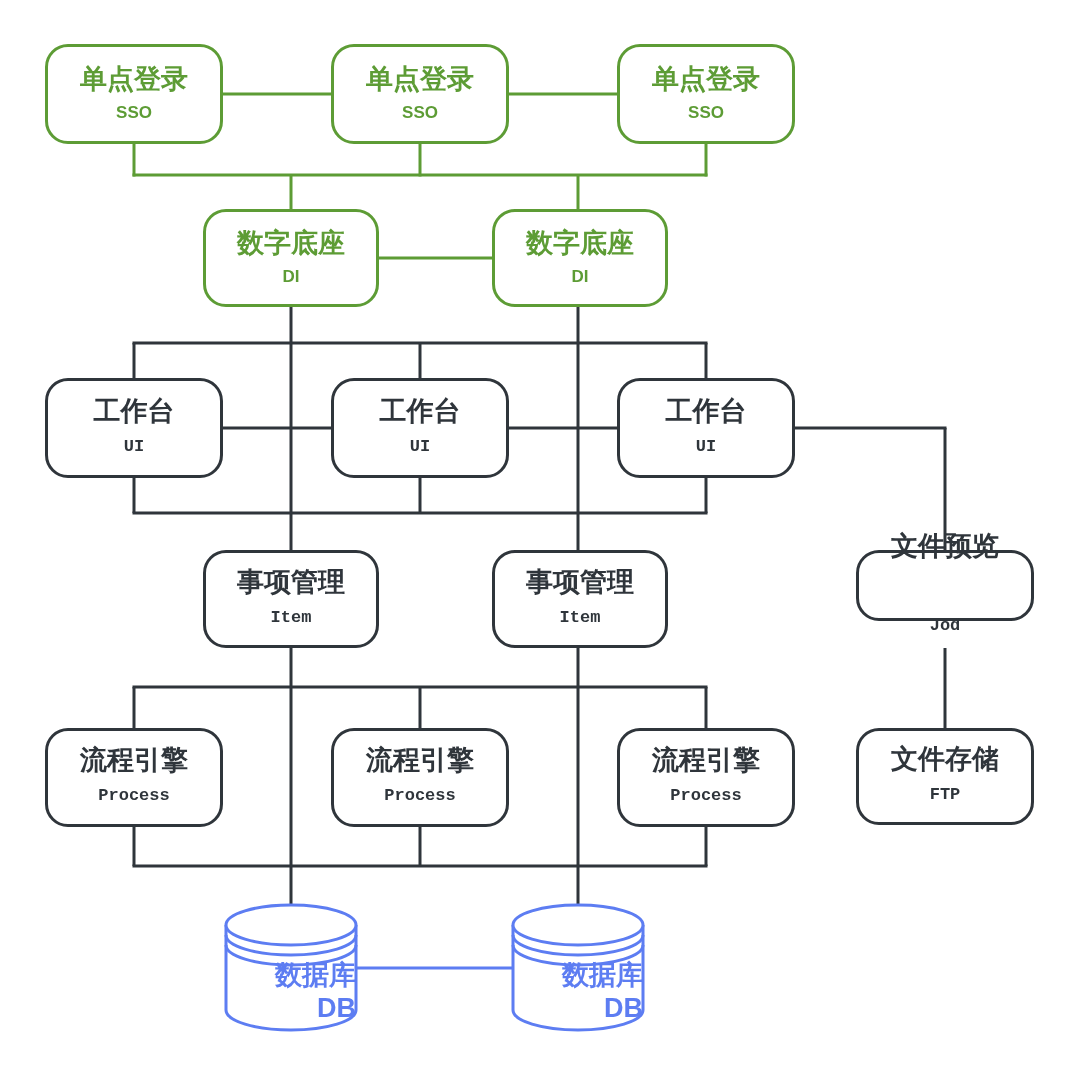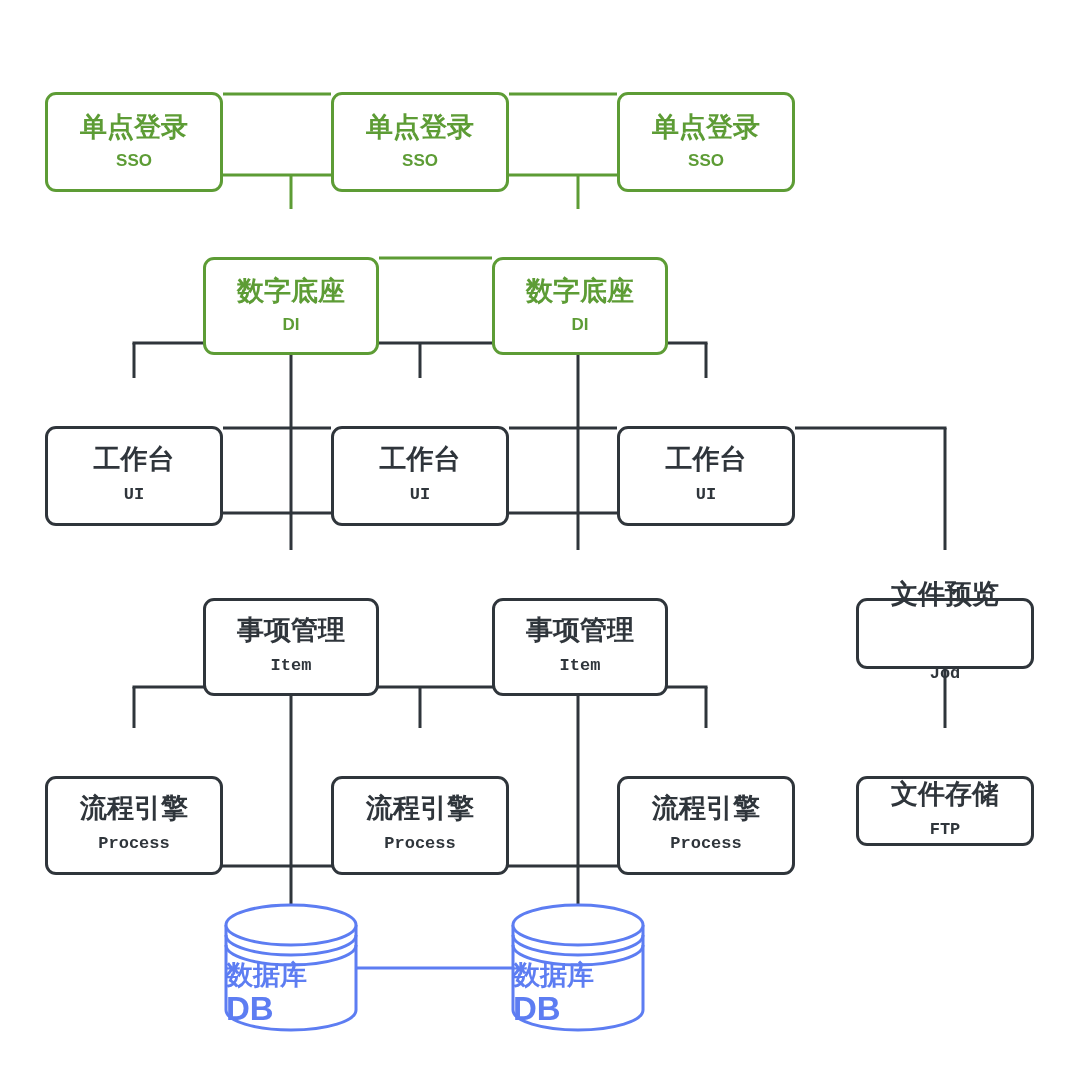--- a/index.html
+++ b/index.html
@@ -24,46 +24,45 @@
   .wire-dark   { stroke: var(--c-dark, #2f353b);  stroke-width: 3; fill: none; }
   .wire-blue   { stroke: var(--c-blue, #5d7df2);  stroke-width: 3; fill: none; }
   .cyl-body    { stroke: var(--c-blue, #5d7df2);  stroke-width: 3; fill: #ffffff; }
   .cyl-ring    { stroke: var(--c-blue, #5d7df2);  stroke-width: 3; fill: none; }
 
   .node {
     position: absolute;
     box-sizing: border-box;
     background: #ffffff;
     border: 3px solid;
-    border-radius: 11px;
+    border-radius: 23px;
     display: flex;
     flex-direction: column;
     align-items: center;
     justify-content: center;
     text-align: center;
     font-weight: bold;
-    margin-top: 48px;
   }
   .node .zh { font-size: 27px; line-height: 36px; }
   .node .en { font-size: 17px; line-height: 31px; }
 
   .node-green { border-color: var(--c-green, #5d9c35); color: var(--c-green, #5d9c35); }
   .node-dark  { border-color: var(--c-dark, #2f353b);  color: var(--c-dark, #2f353b); font-family: Liberation Mono, monospace; }
 
   .db-label {
     position: absolute;
     display: flex;
     flex-direction: column;
-    align-items: flex-start;
+    align-items: flex-end;
     text-align: center;
     font-weight: bold;
     color: var(--c-blue, #5d7df2);
   }
   .db-label .zh { font-size: 27px; line-height: 35px; }
-  .db-label .en { font-size: 33px; line-height: 31px; }
+  .db-label .en { font-size: 27px; line-height: 31px; }
 </style>
 </head>
 <body>
 
 <div class="canvas">
 
   <svg class="wires" width="1080" height="1080" viewBox="0 0 1080 1080">
 
     <g>
       <line class="wire-green" x1="223" y1="94" x2="331" y2="94"></line>
@@ -177,21 +176,21 @@
     <span class="en">Process</span>
   </div>
   <div class="node node-dark" style="left:331px; top:728px; width:178px; height:99px;">
     <span class="zh">流程引擎</span>
     <span class="en">Process</span>
   </div>
   <div class="node node-dark" style="left:617px; top:728px; width:178px; height:99px;">
     <span class="zh">流程引擎</span>
     <span class="en">Process</span>
   </div>
-  <div class="node node-dark" style="left:856px; top:728px; width:178px; height:70px;">
+  <div class="node node-dark" style="left:856px; top:728px; width:178px; height:97px;">
     <span class="zh">文件存储</span>
     <span class="en">FTP</span>
   </div>
 
   <div class="db-label" style="left:226px; top:958px; width:130px;">
     <span class="zh">数据库</span>
     <span class="en">DB</span>
   </div>
   <div class="db-label" style="left:513px; top:958px; width:130px;">
     <span class="zh">数据库</span>

